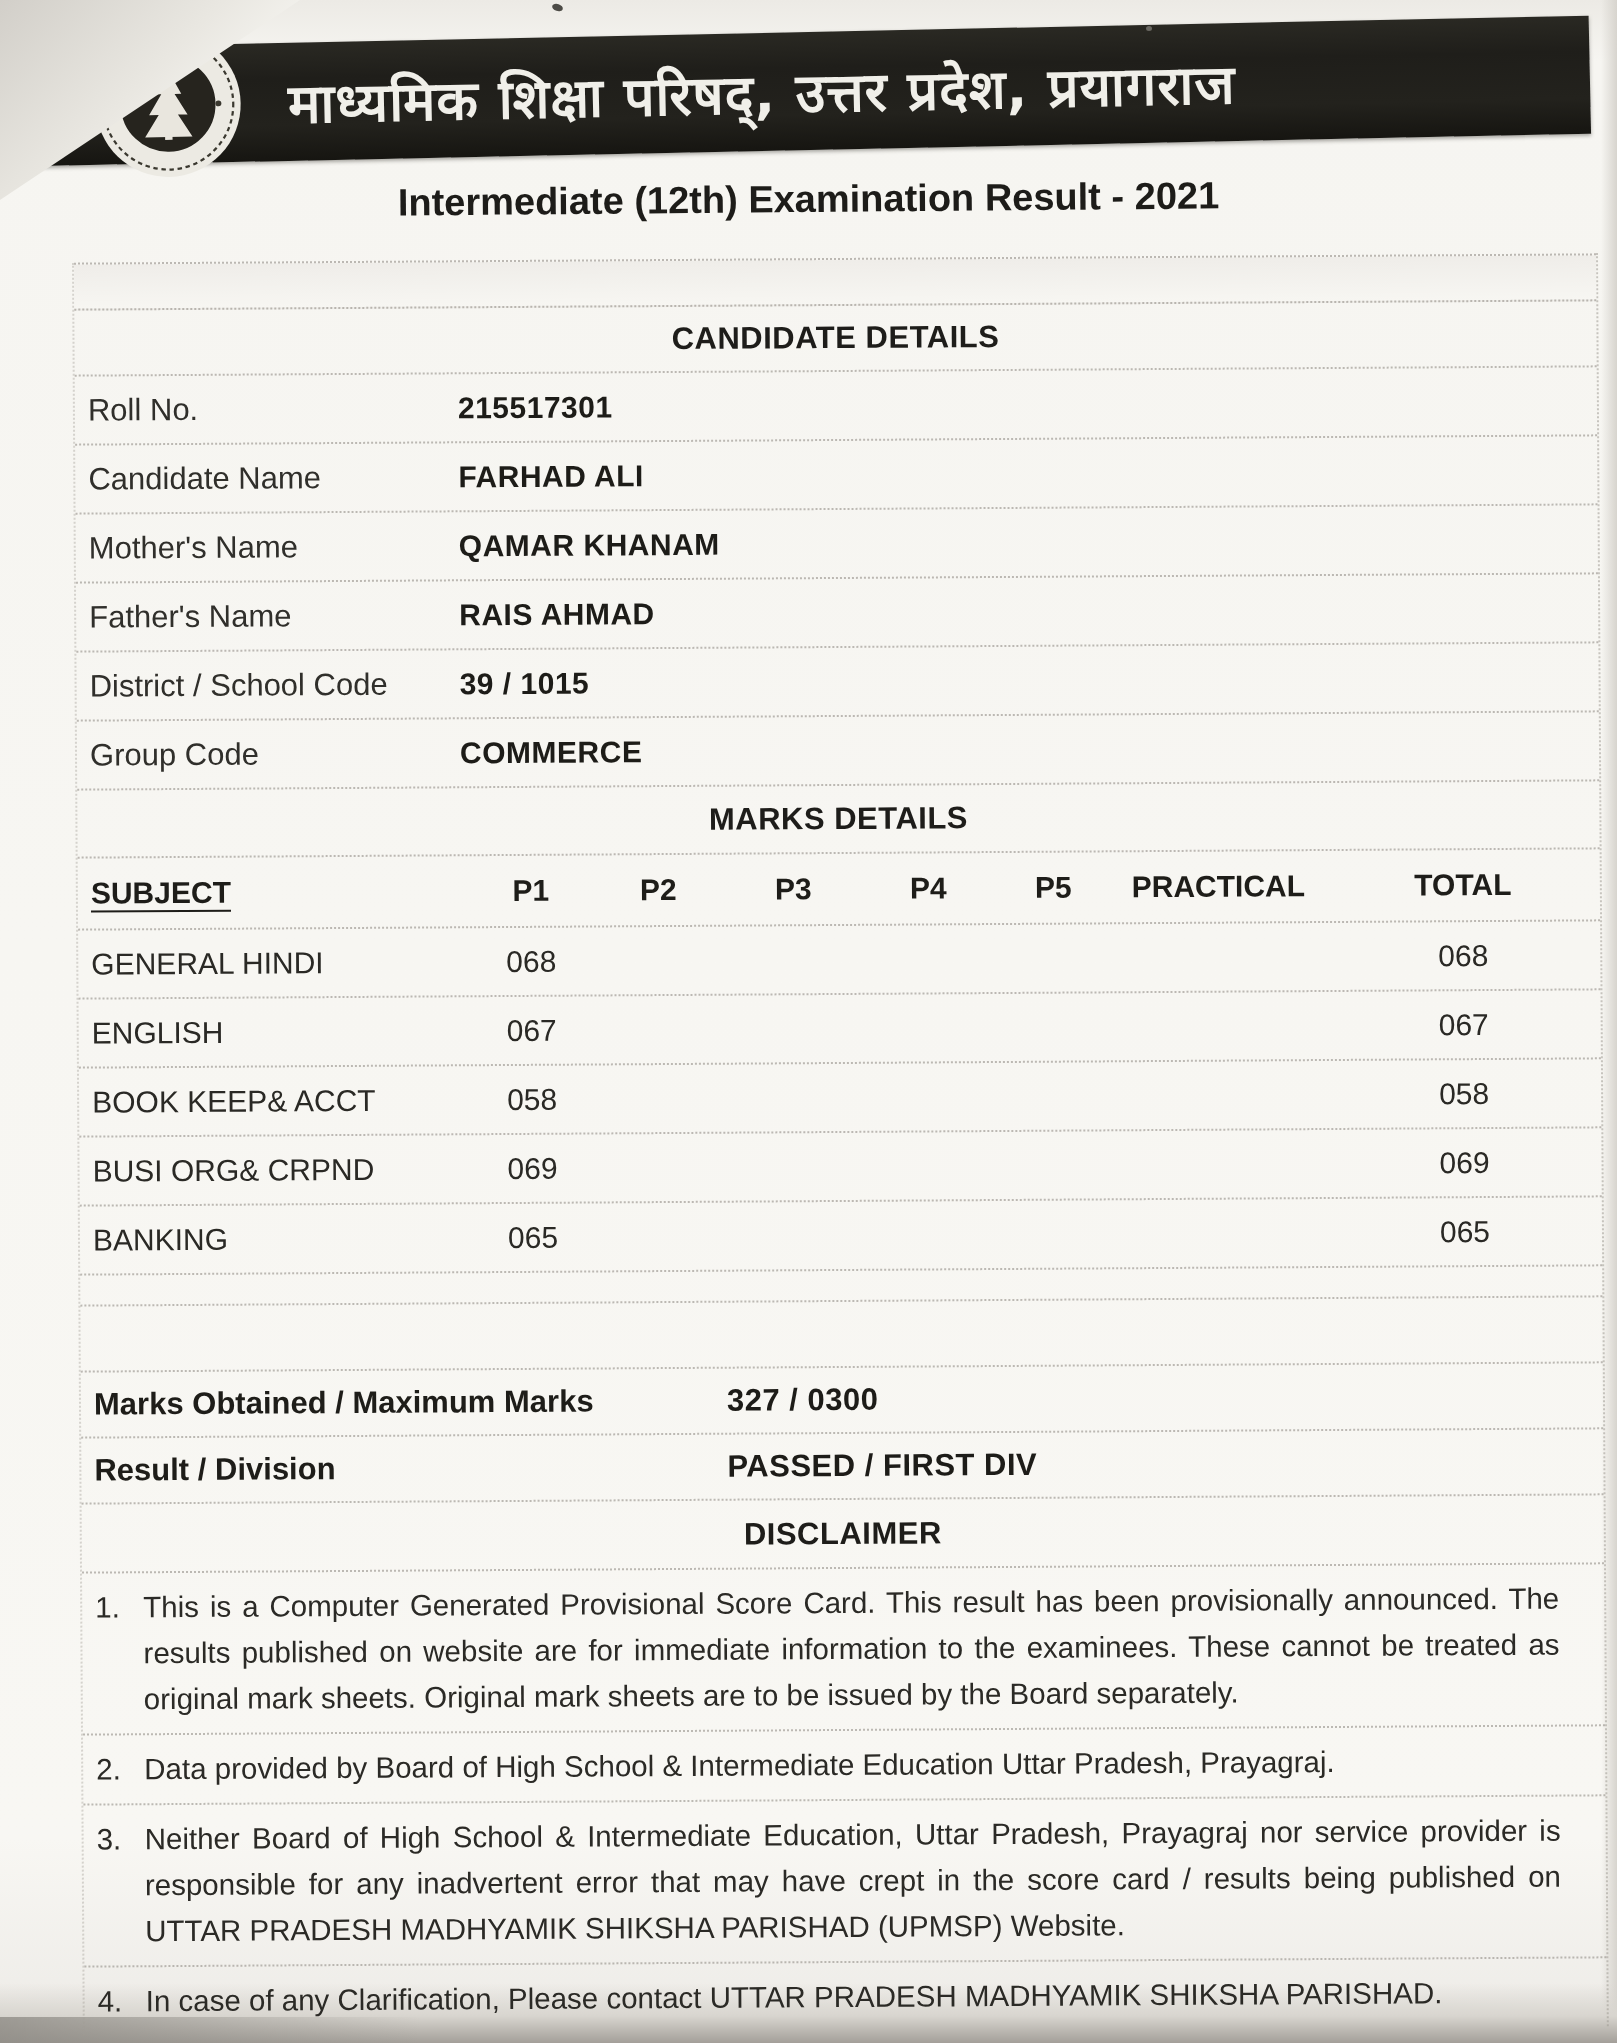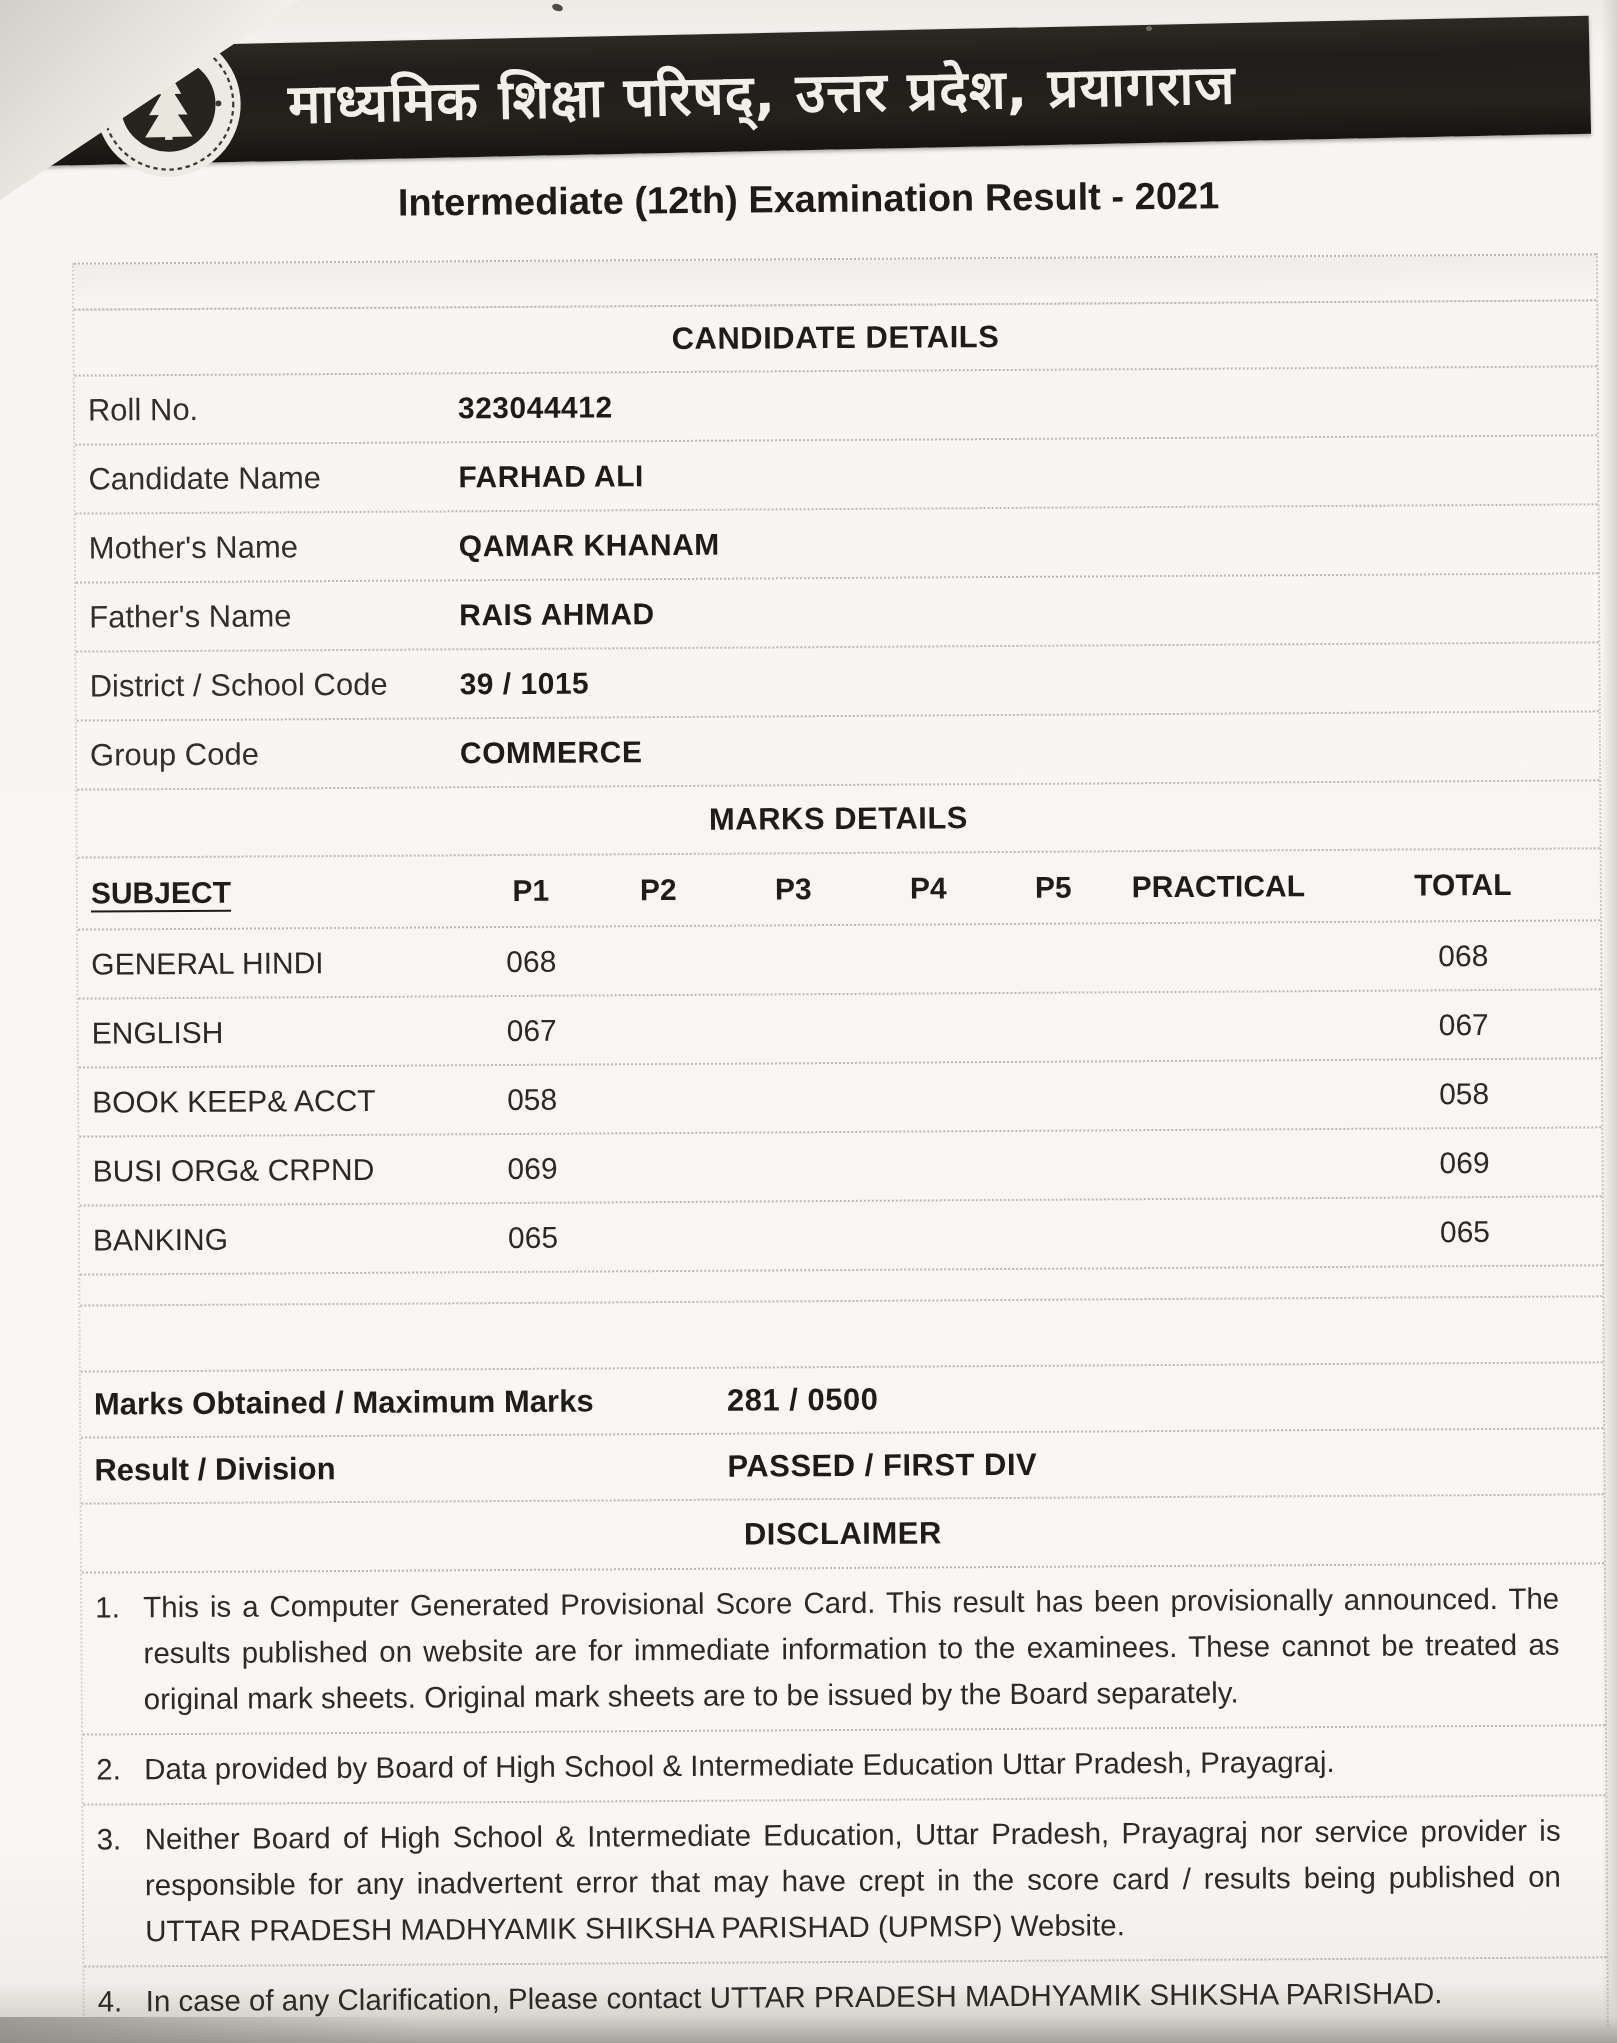--- a/index.html
+++ b/index.html
@@ -102,21 +102,21 @@
 <div class="corner-fold"></div>
 
 <div class="sheet">
 
   <div class="band hline"></div>
 
   <div class="sec-head h-cand hline">CANDIDATE DETAILS</div>
 
   <div class="detail-row hline">
     <div class="detail-label">Roll No.</div>
-    <div class="detail-value">323044412</div>
+    <div class="detail-value">215517301</div>
   </div>
   <div class="detail-row hline">
     <div class="detail-label">Candidate Name</div>
     <div class="detail-value">FARHAD ALI</div>
   </div>
   <div class="detail-row hline">
     <div class="detail-label">Mother's Name</div>
     <div class="detail-value">QAMAR KHANAM</div>
   </div>
   <div class="detail-row hline">
@@ -194,21 +194,21 @@
     <div class="c"></div>
     <div class="c"></div>
     <div class="c">065</div>
   </div>
 
   <div class="empty-row hline"></div>
   <div class="spacer"></div>
 
   <div class="sum-row hline">
     <div class="sum-label">Marks Obtained / Maximum Marks</div>
-    <div class="sum-value">281 / 0500</div>
+    <div class="sum-value">327 / 0300</div>
   </div>
   <div class="sum-row hline" style="border-top:none;">
     <div class="sum-label">Result / Division</div>
     <div class="sum-value">PASSED / FIRST DIV</div>
   </div>
 
   <div class="sec-head h-disc hline">DISCLAIMER</div>
 
   <div class="disc-item hline">
     <div class="disc-num">1.</div>

